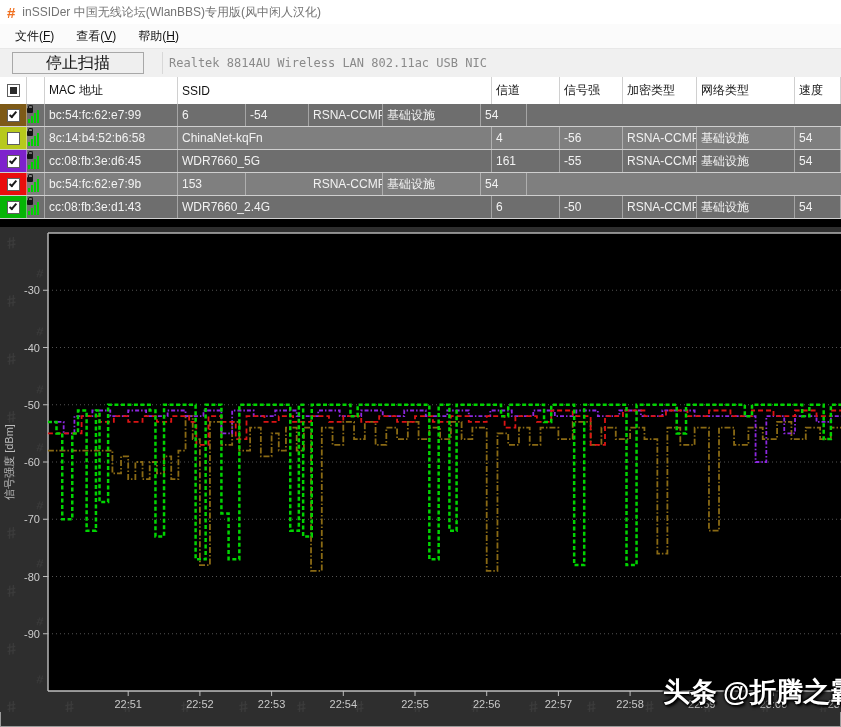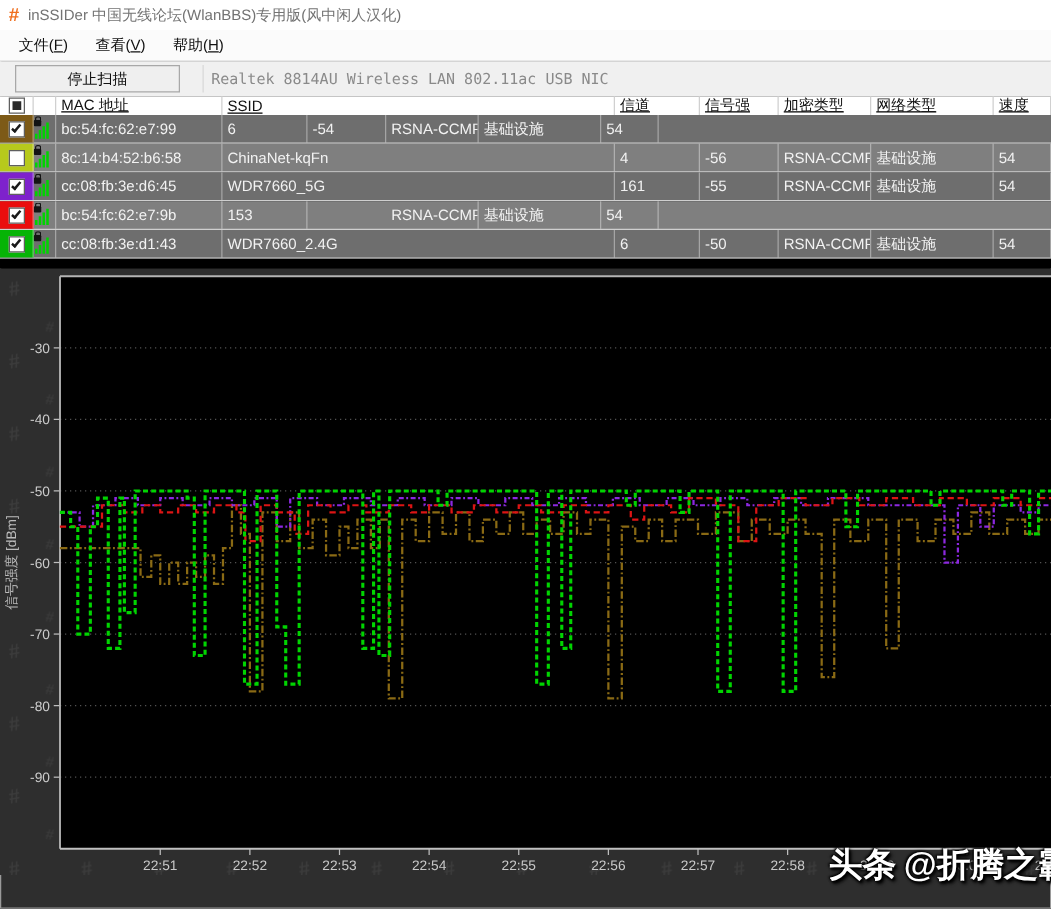--- a/index.html
+++ b/index.html
@@ -13,26 +13,26 @@
   .titlebar { height:24px; background:#ffffff; display:flex; align-items:center; padding-left:7px; }
   .app-logo { color:#f07020; font-weight:bold; font-size:15px; margin-right:7px; }
   .title-text { font-size:12px; color:#737373; }
   
   .menubar { height:25px; background:#fbfbfb; display:flex; align-items:center; padding-left:4px; border-bottom:1px solid #e8e8e8; }
   .menu-item { font-size:12px; color:#111; padding:4px 11px; cursor:default; }
   .menu-item u { text-decoration:underline; }
   
   .toolbar { height:28px; background:#f0f0f0; display:flex; align-items:center; }
   .stop-btn { width:132px; height:22px; margin-left:12px; background:#efefef; border:1px solid #a8a8a8;
-    font-size:12px; color:#111; font-family:"Liberation Sans",sans-serif; }
+    font-size:16px; color:#111; font-family:"Liberation Sans",sans-serif; }
   .nic-box { margin-left:18px; height:22px; line-height:22px; padding-left:6px; flex:1;
     border-left:1px solid #d8d8d8; font-family:"DejaVu Sans Mono", monospace; font-size:12px; color:#8a8a8a; }
   
   .nettable { background:#000; }
-  .thead { display:flex; height:15px; background:#ffffff;text-decoration:underline; }
+  .thead { display:flex; height:27px; background:#ffffff; }
   .thead .cell { font-size:12px; color:#111; display:flex; align-items:center; padding-left:4px;
     border-right:1px solid #d0d0d0; }
   .trow { display:flex; height:23px; background:#6e6e6e; border-bottom:1px solid #cfcfcf; }
   .trow.alt { background:#7f7f7f; }
   .cell { display:flex; align-items:center; overflow:hidden; white-space:nowrap; }
   .trow .cell { font-size:12px; color:#f2f2f2; padding-left:4px; border-right:1px solid rgba(255,255,255,.38); }
   .cbcell { justify-content:center; padding-left:0 !important; }
   .iconcell { justify-content:center; padding-left:0 !important; }
   .cb { width:13px; height:13px; background:#fff; border:1px solid #5f5f5f; display:flex; align-items:center; justify-content:center; }
   .check { width:4px; height:8px; border-right:2px solid #1a1a1a; border-bottom:2px solid #1a1a1a;

